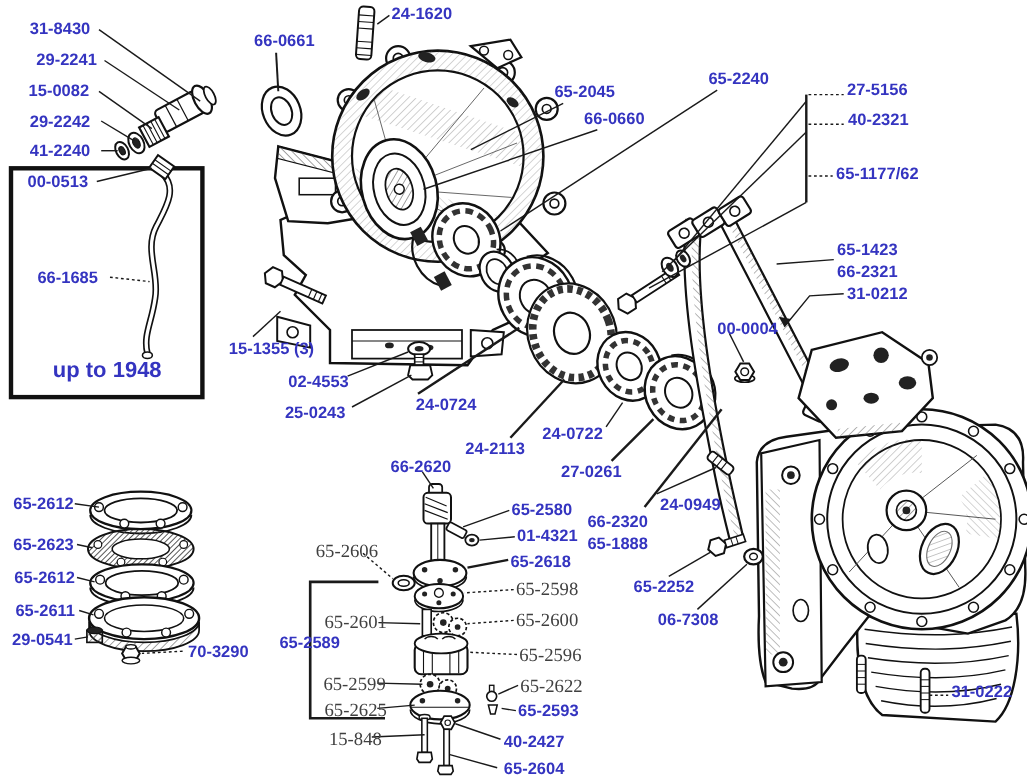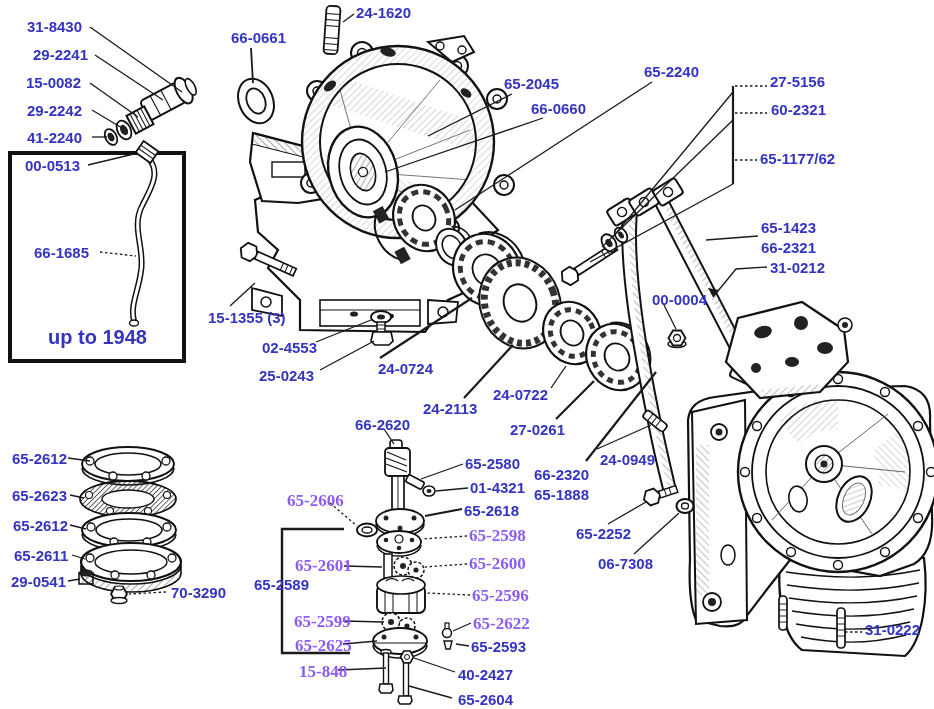--- a/index.html
+++ b/index.html
@@ -1,21 +1,21 @@
 <!DOCTYPE html>
 <html><head>
 <meta charset="utf-8">
 <style>
   html,body{margin:0;padding:0;background:#fff;}
   .stage{position:relative;width:934px;height:709px;background:#ffffff;overflow:hidden;
          font-family:"Liberation Sans",sans-serif;}
   .stage svg{position:absolute;left:0;top:0;}
   .lbl{position:absolute;color:#3434c0;font-weight:700;font-size:15px;line-height:17px;
        white-space:nowrap;letter-spacing:0px;}
-  .lbl-k{position:absolute;color:#8b5cf6;font-weight:700;font-size:17px;line-height:18px;
+  .lbl-k{position:absolute;color:#404040;font-weight:400;font-size:17px;line-height:18px;
        font-family:"Liberation Serif",serif;white-space:nowrap;}
   .note{position:absolute;color:#3434c0;font-weight:700;font-size:20px;white-space:nowrap;}
 </style>
 </head>
 <body>
 
 <div class="stage">
 
 <svg width="934" height="709" viewBox="0 0 934 709">
   <defs>
@@ -553,21 +553,21 @@
 <div class="lbl" style="left:27px;top:129px">41-2240</div>
 <div class="lbl" style="left:25px;top:157px">00-0513</div>
 <div class="lbl" style="left:34px;top:244px">66-1685</div>
 <div class="note" style="left:48px;top:326px">up to 1948</div>
 <div class="lbl" style="left:231px;top:29px">66-0661</div>
 <div class="lbl" style="left:356px;top:4px">24-1620</div>
 <div class="lbl" style="left:504px;top:75px">65-2045</div>
 <div class="lbl" style="left:531px;top:100px">66-0660</div>
 <div class="lbl" style="left:644px;top:63px">65-2240</div>
 <div class="lbl" style="left:770px;top:73px">27-5156</div>
-<div class="lbl" style="left:771px;top:101px">60-2321</div>
+<div class="lbl" style="left:771px;top:101px">40-2321</div>
 <div class="lbl" style="left:760px;top:150px">65-1177/62</div>
 <div class="lbl" style="left:761px;top:219px">65-1423</div>
 <div class="lbl" style="left:761px;top:239px">66-2321</div>
 <div class="lbl" style="left:770px;top:259px">31-0212</div>
 <div class="lbl" style="left:652px;top:291px">00-0004</div>
 <div class="lbl" style="left:208px;top:309px">15-1355 (3)</div>
 <div class="lbl" style="left:262px;top:339px">02-4553</div>
 <div class="lbl" style="left:259px;top:367px">25-0243</div>
 <div class="lbl" style="left:378px;top:360px">24-0724</div>
 <div class="lbl" style="left:423px;top:400px">24-2113</div>

